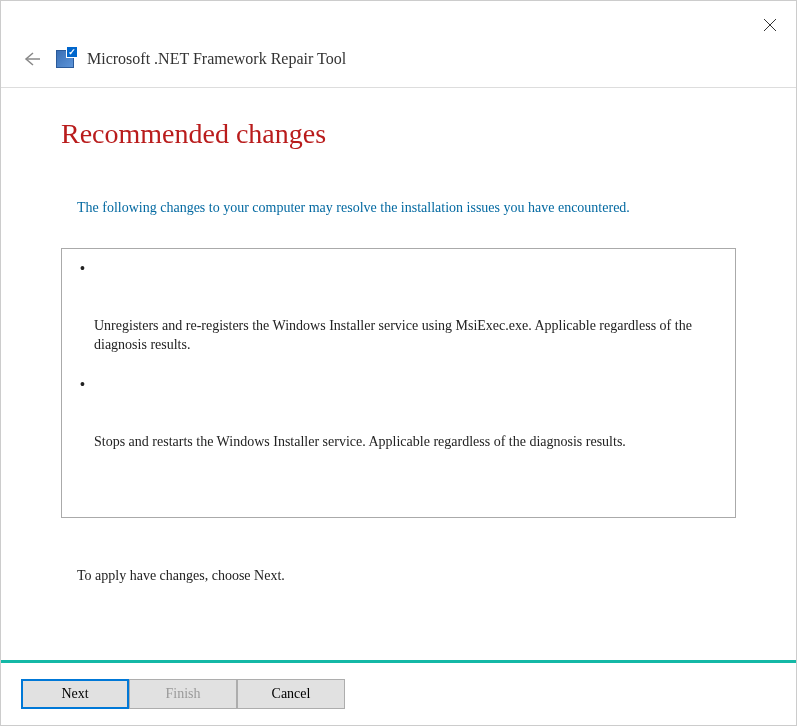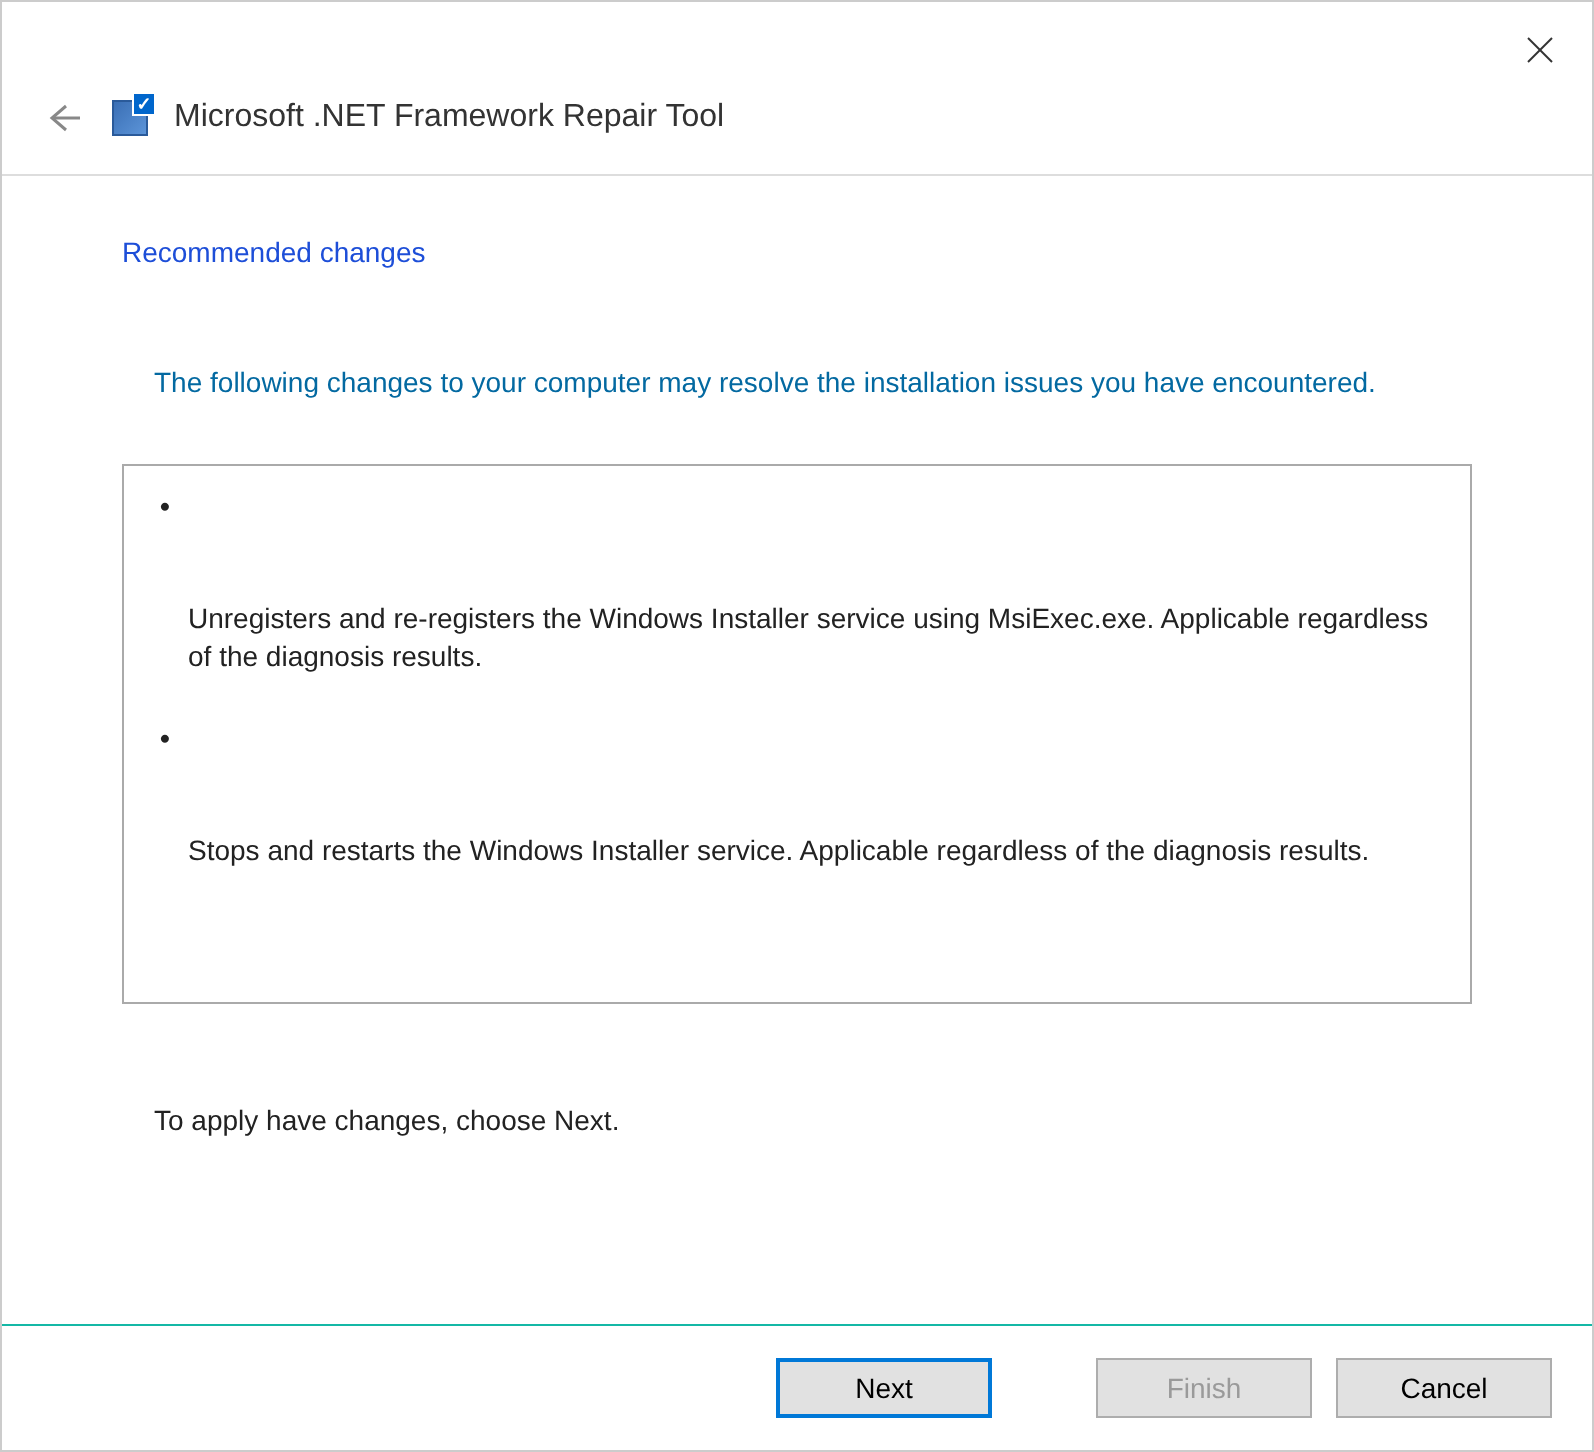--- a/index.html
+++ b/index.html
@@ -14,20 +14,21 @@
       height: 726px;
       overflow: hidden;
     }
     .window {
       background: #fff;
       width: 100%;
       height: 100%;
       display: flex;
       flex-direction: column;
       border: 1px solid #ccc;
+      font-family: Liberation Serif, serif;
     }
     .titlebar {
       height: 38px;
       display: flex;
       justify-content: flex-end;
       align-items: flex-start;
       padding-right: 12px;
       padding-top: 10px;
     }
     .close-btn {
@@ -104,22 +105,22 @@
       font-size: 16px;
       color: #333;
     }
     .content {
       flex: 1;
       padding: 30px 60px 20px 60px;
       display: flex;
       flex-direction: column;
     }
     .page-heading {
-      font-size: 14px;
-      color: #1d4ed8;
+      font-size: 28px;
+      color: #b91c1c;
       font-weight: 400;
       margin-bottom: 48px;
     }
     .intro-text {
       font-size: 14px;
       color: #0369a1;
       margin-bottom: 30px;
       line-height: 1.4;
       padding-left: 16px;
     }
@@ -150,44 +151,41 @@
       padding-left: 14px;
       line-height: 1.4;
       margin-top: 39px;
     }
     .footer-text {
       font-size: 14px;
       color: #222;
       padding-left: 16px;
     }
     .button-bar {
-      border-top: 1px solid #14b8a6;
+      border-top: 3px solid #14b8a6;
       padding: 16px 20px;
       display: flex;
-      justify-content: flex-end;
-      gap: 12px;
     }
     .btn {
       min-width: 108px;
       height: 30px;
       font-size: 14px;
       font-family: inherit;
       background: #e1e1e1;
       border: 1px solid #adadad;
       cursor: pointer;
       padding: 0 16px;
     }
     .btn.primary {
       border: 2px solid #0078d7;
       background: #e1e1e1;
     }
     .btn.disabled {
       color: #9a9a9a;
       cursor: default;
-      margin-left: 40px;
     }
   </style>
 </head>
 <body>
 
 <div class="window">
 
   <div class="titlebar">
     <div class="close-btn">
       <svg viewBox="0 0 14 14">

